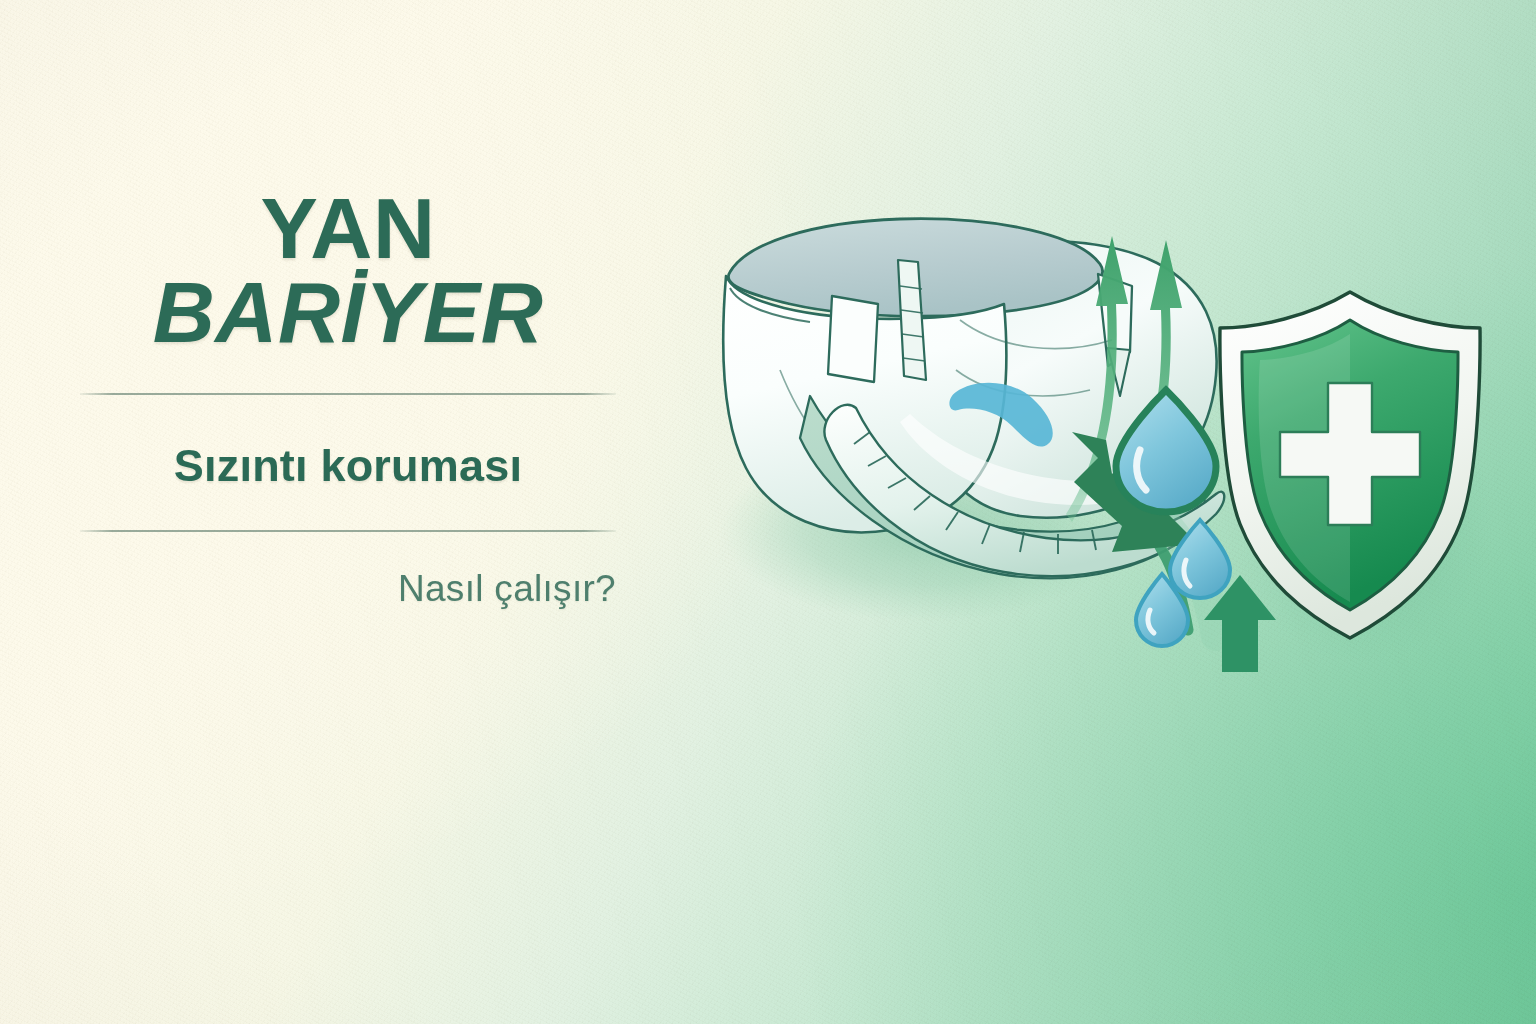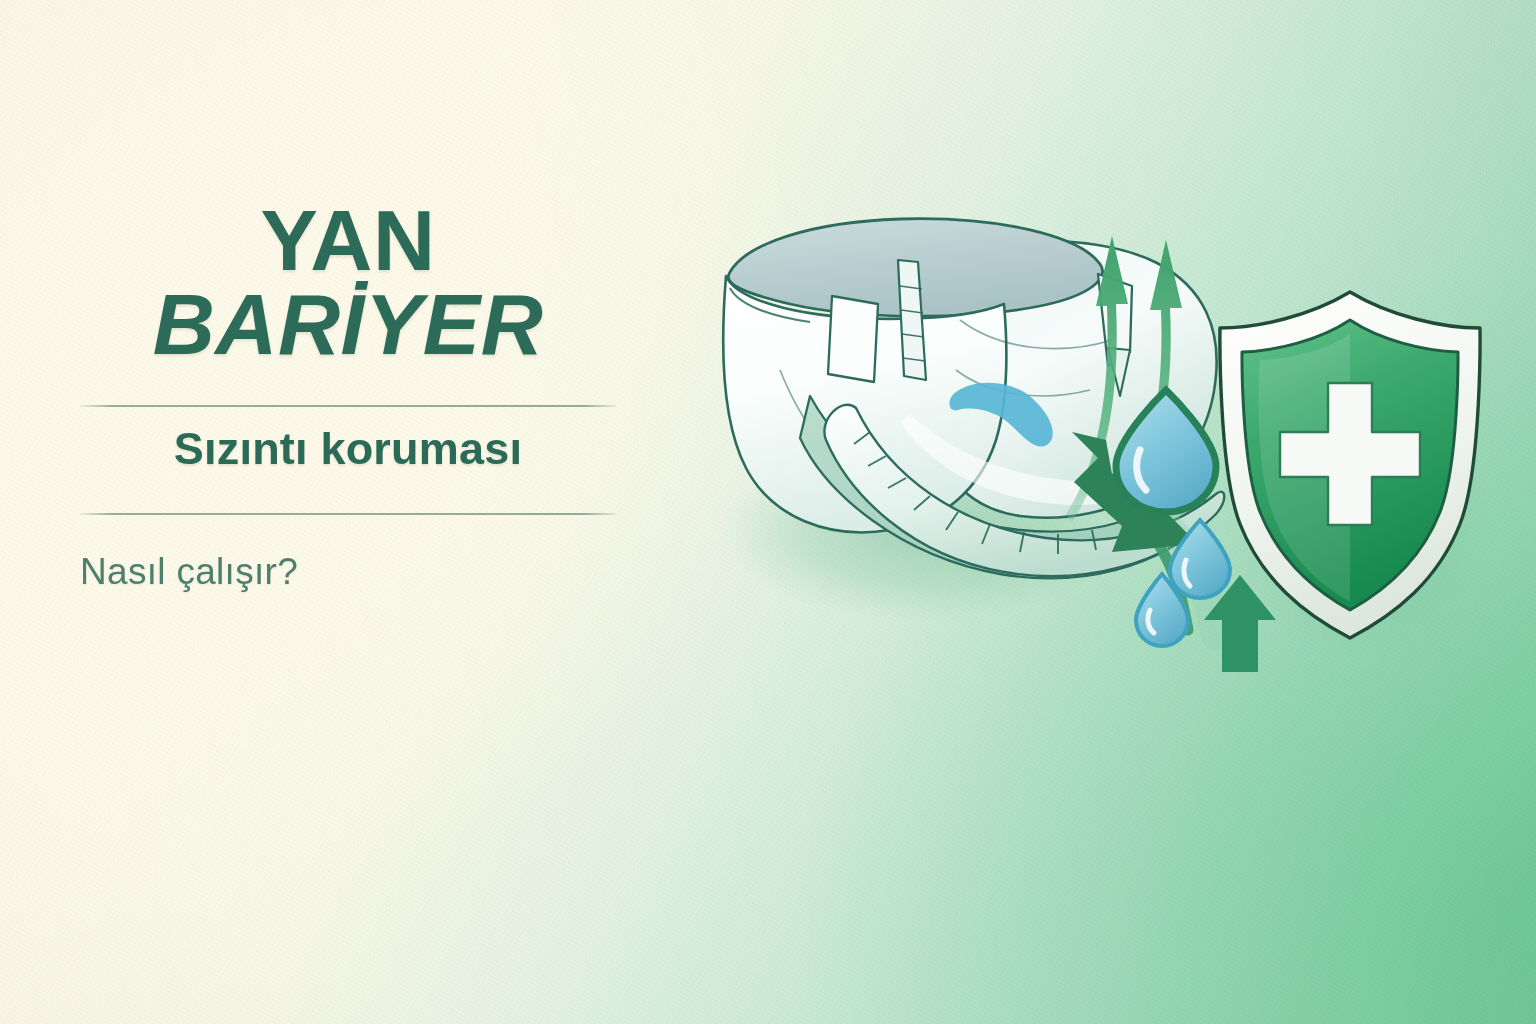--- a/index.html
+++ b/index.html
@@ -71,21 +71,21 @@
     top: 186px;
     width: 536px;
   }
   .headline {
     color: #2c6b57;
     font-weight: bold;
     font-size: 86px;
     line-height: 0.98;
     letter-spacing: 0.5px;
     text-align: center;
-    margin: 12px;
+    margin: 0;
     text-shadow: 0 2px 3px rgba(70,60,40,0.13);
   }
   .headline .l2 { display:block;font-style:italic; }
   .rule {
     height: 2px;
     width: 100%;
     margin: 0;
     background: linear-gradient(90deg,
       rgba(110,135,120,0.10) 0%,
       rgba(92,122,106,0.62) 6%,
@@ -93,29 +93,29 @@
       rgba(110,135,120,0.10) 100%);
   }
   .rule-top { margin-top: 38px; }
   .rule-bot { margin-top: 40px; }
   .subtitle {
     color: #2b6a56;
     font-weight: bold;
     font-size: 45px;
     line-height: 1.1;
     text-align: center;
-    margin: 17px 0 0 0;
+    margin: 46px 0 0 0;
     letter-spacing: 0.2px;
     text-shadow: 0 2px 2px rgba(70,60,40,0.11);
   }
   .tagline {
     color: #4e7f6d;
     font-weight: normal;
     font-size: 37px;
-    text-align: left;
+    text-align: right;
     margin: 36px 0 0 0;
     letter-spacing: 0.3px;
     text-shadow: 0 1px 2px rgba(70,60,40,0.09);
   }
 
   
   .illus {
     position: absolute;
     left: 660px;
     top: 200px;

